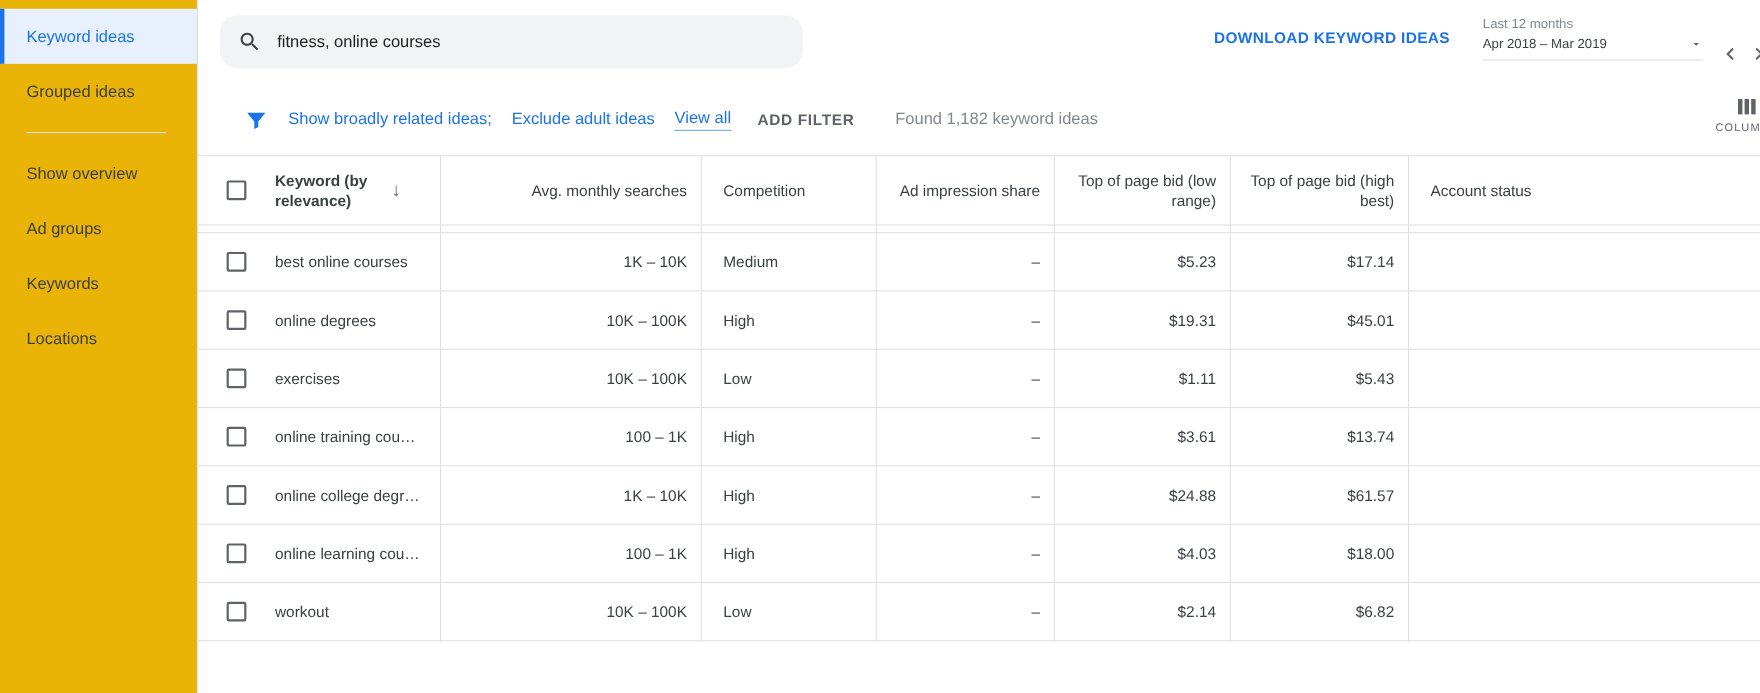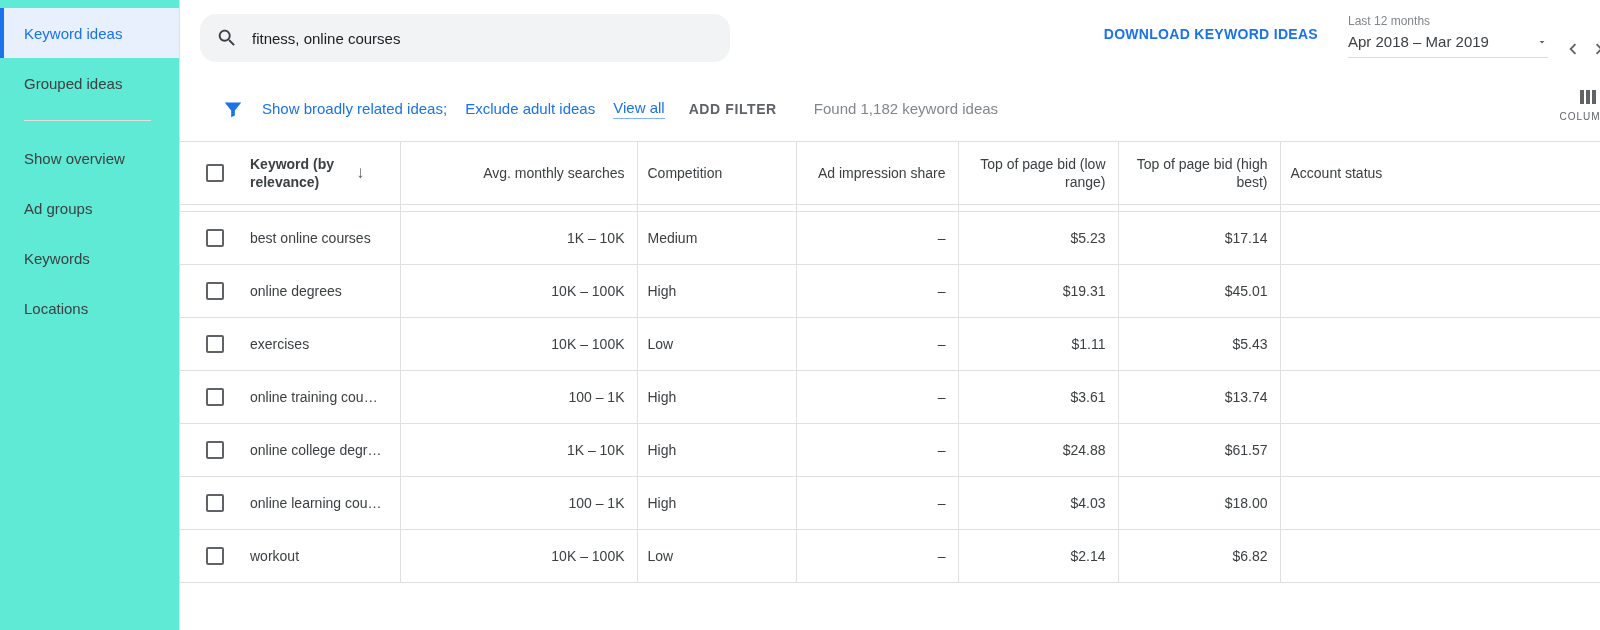--- a/index.html
+++ b/index.html
@@ -1,42 +1,42 @@
 <!DOCTYPE html>
 <html><head>
 <meta charset="utf-8">
 <style>
   * { margin:0; padding:0; box-sizing:border-box; }
   html,body { width:1600px; height:630px; overflow:hidden; background:#fff;
               font-family:"Liberation Sans", sans-serif; color:#3c4043; }
   .app { display:flex; width:1600px; height:630px; }
 
   
-  .sidebar { width:180px; flex-shrink:0; border-right:1px solid #e0e0e0; padding-top:8px; background:#5eead4; }
+  .sidebar { width:180px; flex-shrink:0; border-right:1px solid #e0e0e0; padding-top:8px; background:#eab308; }
   .sb-item { height:50px; display:flex; align-items:center; padding-left:24px;
              font-size:15px; color:#3c4043; cursor:pointer; position:relative; white-space:nowrap; }
   .sb-item.active { background:#e8f0fe; color:#1a73e8; }
   .sb-item.active::before { content:""; position:absolute; left:0; top:0; bottom:0; width:4px; background:#1a73e8; }
   .sb-divider { height:1px; background:#e0e0e0; margin:12px 28px 12px 24px; }
 
   
   .main { flex:1; display:flex; flex-direction:column; overflow:hidden; position:relative; background:#fff; }
 
   
   .topbar { height:76px; display:flex; align-items:center; padding-left:20px; flex-shrink:0; }
   .searchbox { width:530px; height:48px; background:#f1f3f4; border-radius:16px;
                display:flex; align-items:center; padding:0 16px; gap:14px; }
   .searchbox input { flex:1; border:none; outline:none; background:transparent;
                      font-size:15px; color:#202124; font-family:inherit; }
   .topbar-right { margin-left:auto; display:flex; align-items:flex-start; }
   .download-btn { color:#1a73e8; font-size:14px; font-weight:700; letter-spacing:.3px;
                   white-space:nowrap; cursor:pointer; margin-top:12px; }
   .daterange { margin-left:30px; width:200px; }
   .dr-label { font-size:12px; color:#80868b; margin-bottom:5px; }
-  .dr-value { font-size:15px; color:#3c4043; display:flex; align-items:center;
+  .dr-value { font-size:12px; color:#3c4043; display:flex; align-items:center;
               justify-content:space-between; padding-bottom:7px; border-bottom:1px solid #dadce0; cursor:pointer; }
   .nav-chevrons { display:flex; align-items:center; margin-left:12px; margin-top:22px; }
   .chev { width:26px; height:26px; display:flex; align-items:center; justify-content:center; cursor:pointer; }
   .chev.right { margin-right:-12px; }
 
   
   .filterbar { height:66px; display:flex; align-items:center; padding-left:42px;
                border-bottom:1px solid #e0e0e0; position:relative; font-size:15px; flex-shrink:0; }
   .filter-icon { display:flex; margin-right:18px; cursor:pointer; }
   .flink { color:#1a73e8; margin-right:18px; cursor:pointer; white-space:nowrap; }
@@ -55,21 +55,21 @@
   thead th { height:62px; border-bottom:1px solid #e0e0e0; font-weight:400;
              font-size:14px; color:#3c4043; text-align:left; }
   .spacer-row td { height:7px; border-bottom:1px solid #e0e0e0; }
   tbody tr.row td { height:53px; border-bottom:1px solid #e0e0e0; font-size:14px; color:#3c4043; }
   .col-sep { border-right:1px solid #e0e0e0; }
   .td-check { text-align:center; }
   .checkbox { display:inline-block; width:18px; height:18px; border:2px solid #5f6368;
               border-radius:2px; background:#fff; cursor:pointer; vertical-align:middle; }
   .td-keyword { padding:0 8px 0 0; overflow:hidden; white-space:nowrap; }
   .num { text-align:right; padding-right:12px; }
-  .lft { padding-left:10px; }
+  .lft { padding-left:20px; }
   .kw-head { display:flex; align-items:center; gap:12px; }
   .kw-head-label { width:94px; line-height:18px; font-weight:700; color:#3c4043; }
   .sort-arrow { font-size:17px; color:#5f6368; }
   .hdr-wrap { line-height:18px; display:inline-block; }
   .kw-highlight { background:#f9ab00; color:#3c4043; padding:1px 3px; }
 </style>
 </head>
 <body>
 
 <div class="app">

